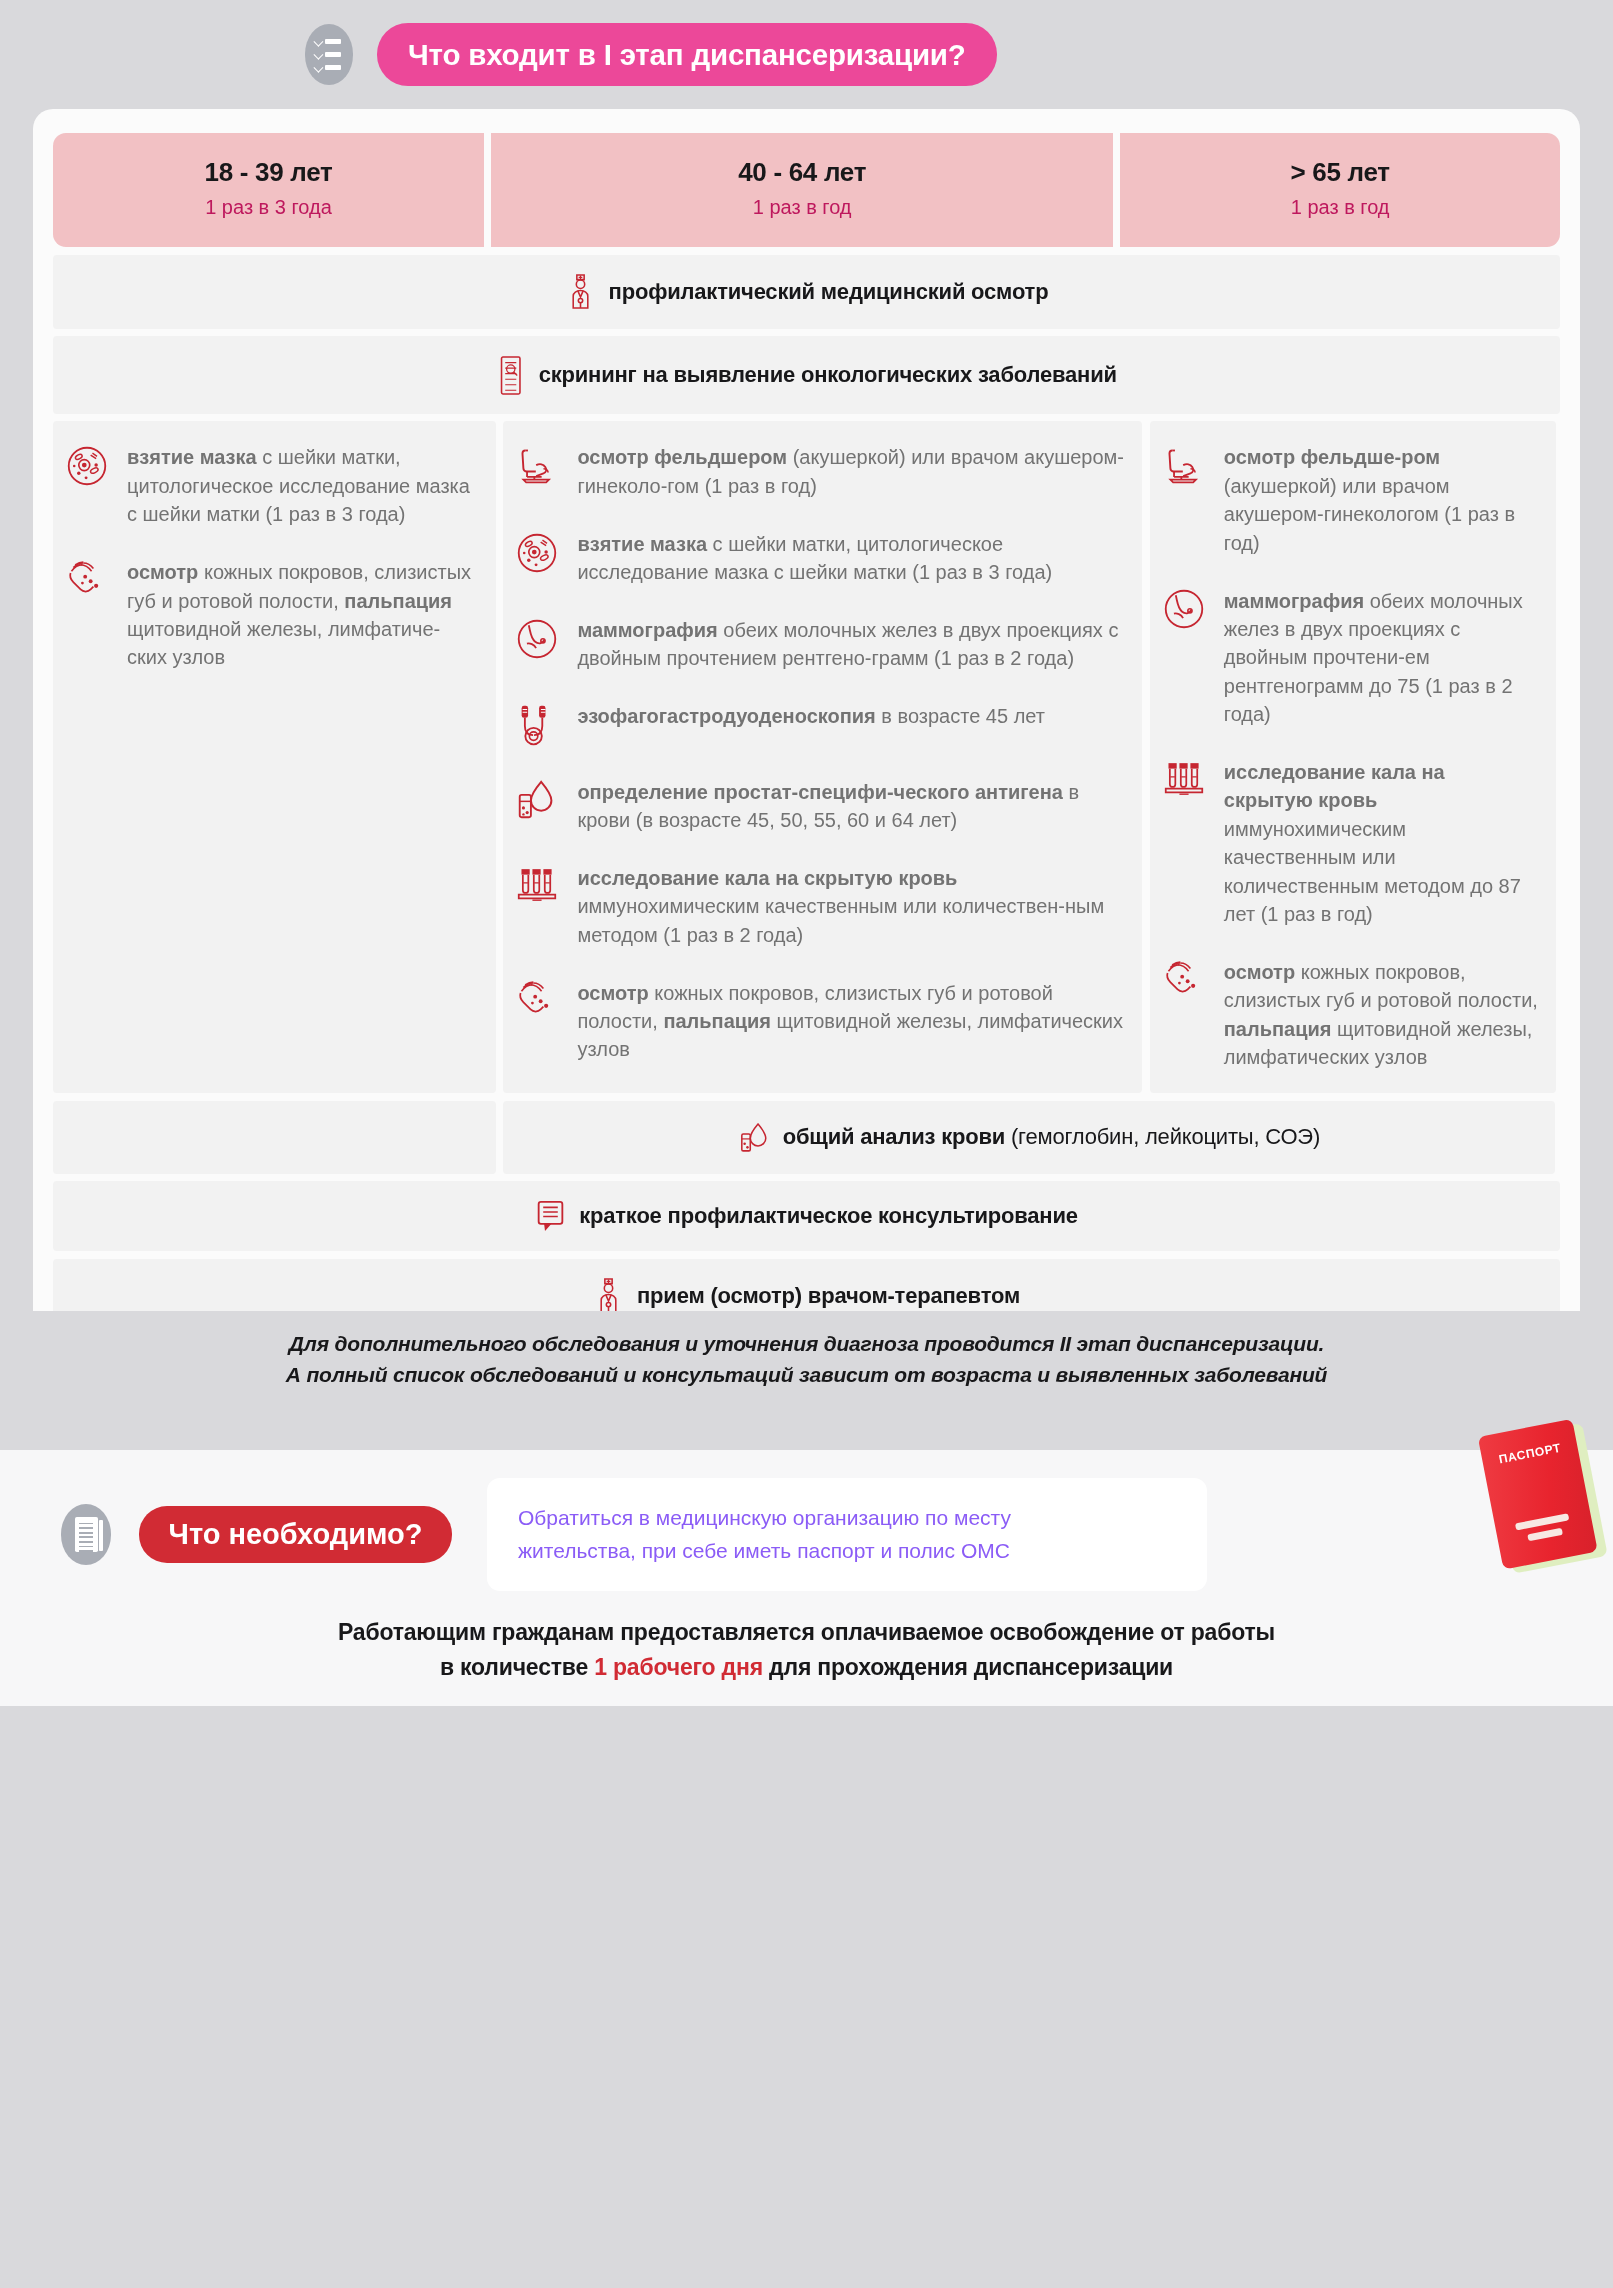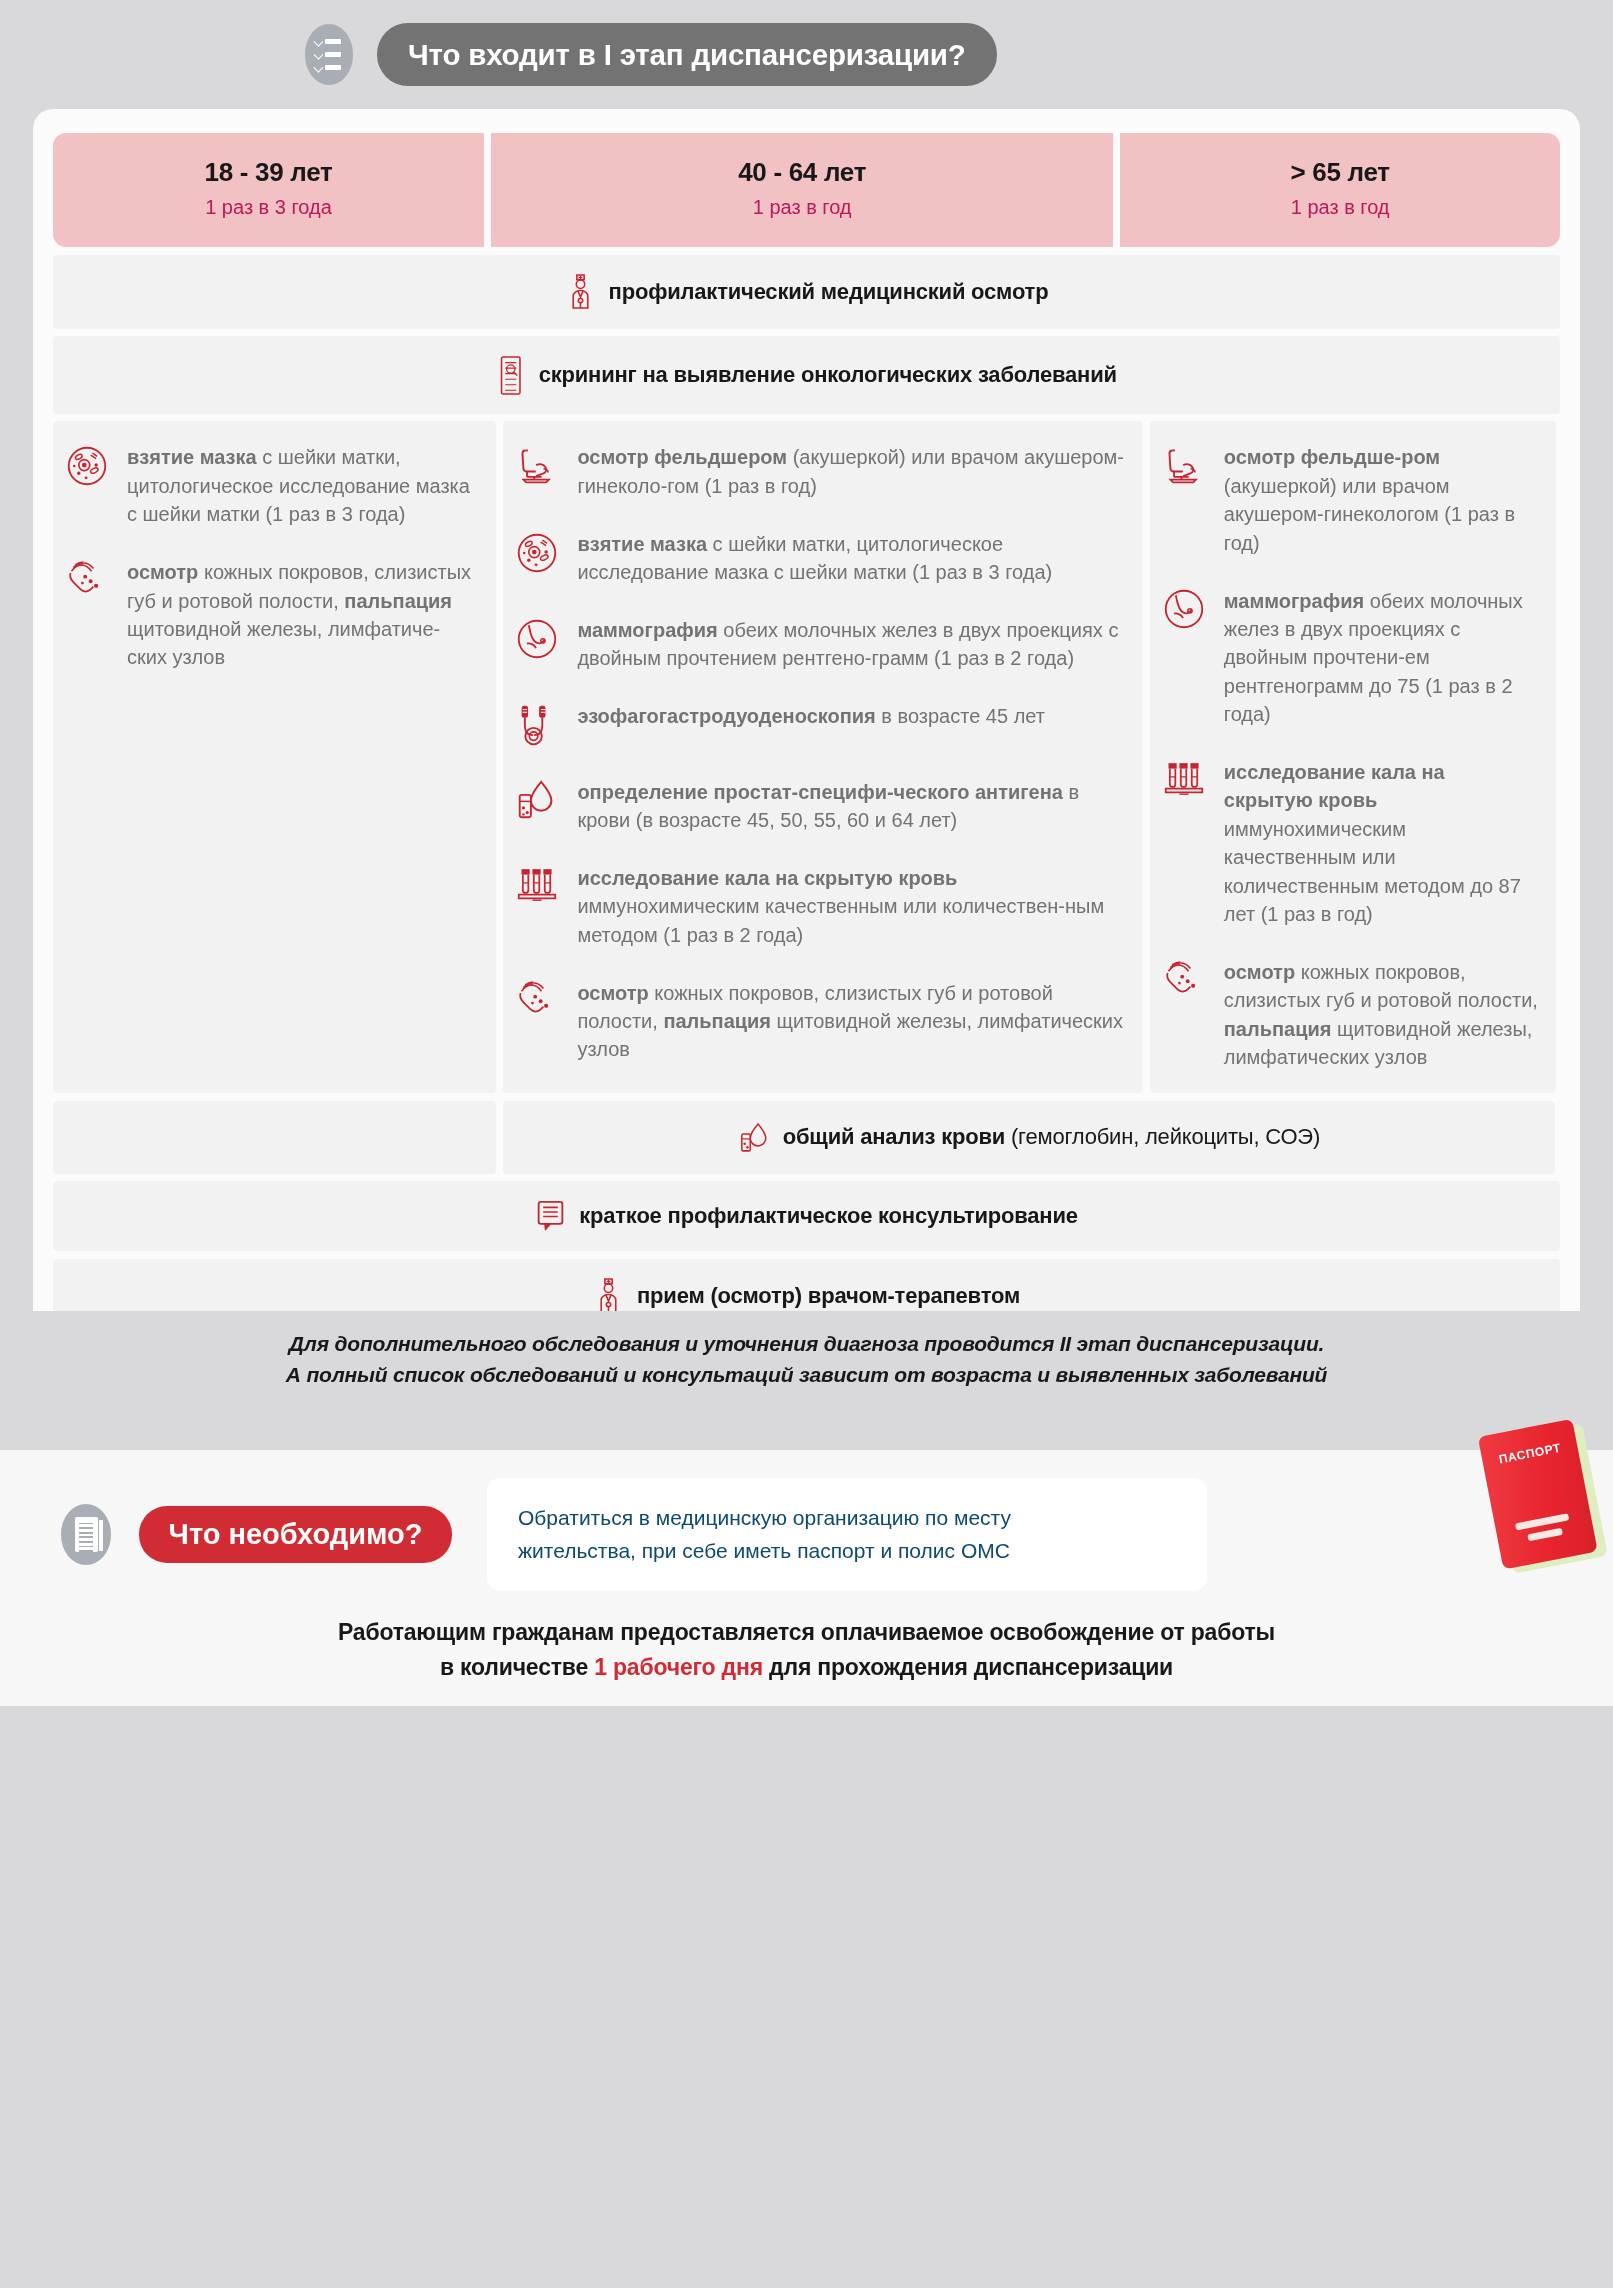--- a/index.html
+++ b/index.html
@@ -38,21 +38,21 @@
   .hi-check {
     width: 7.4px; height: 7.4px;
     border-left: 1.8px solid #fff;
     border-bottom: 1.8px solid #fff;
     transform: rotate(-45deg);
     margin-right: 2.8px;
   }
   .hi-line { width: 15.7px; height: 4.6px; background: #fff; border-radius: 0.9px; }
 
   .header-pill {
-    background: #737373;
+    background: #ec4899;
     border-radius: 31px;
     height: 63px;
     display: flex; align-items: center;
     padding: 16px 31px;
   }
   .header-pill span {
     color: #fff;
     font-size: 29.5px;
     font-weight: bold;
     letter-spacing: -0.2px;
@@ -181,21 +181,21 @@
   .need-pill span { color: #fff; font-size: 29px; font-weight: bold; }
 
   .white-card {
     background: #fff;
     border-radius: 13px;
     margin-left: 35px;
     padding: 24px 31px;
     width: 720px;
     flex: 0 0 auto;
   }
-  .white-card p { font-size: 21px; line-height: 1.55; color: #0c4a6e; }
+  .white-card p { font-size: 21px; line-height: 1.55; color: #8b5cf6; }
 
   
   .passport {
     position: absolute;
     right: 20px; top: -24px;
     width: 103px; height: 138px;
     transform: rotate(-11deg);
   }
   .passport-back {
     position: absolute; left: 9.2px; top: 5.5px;

